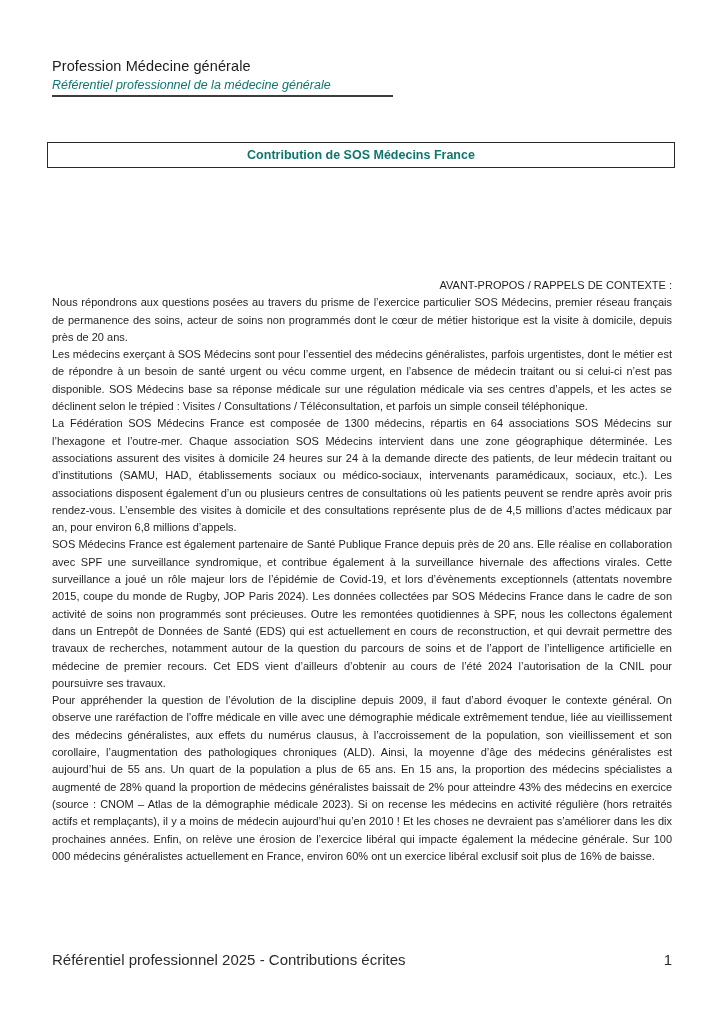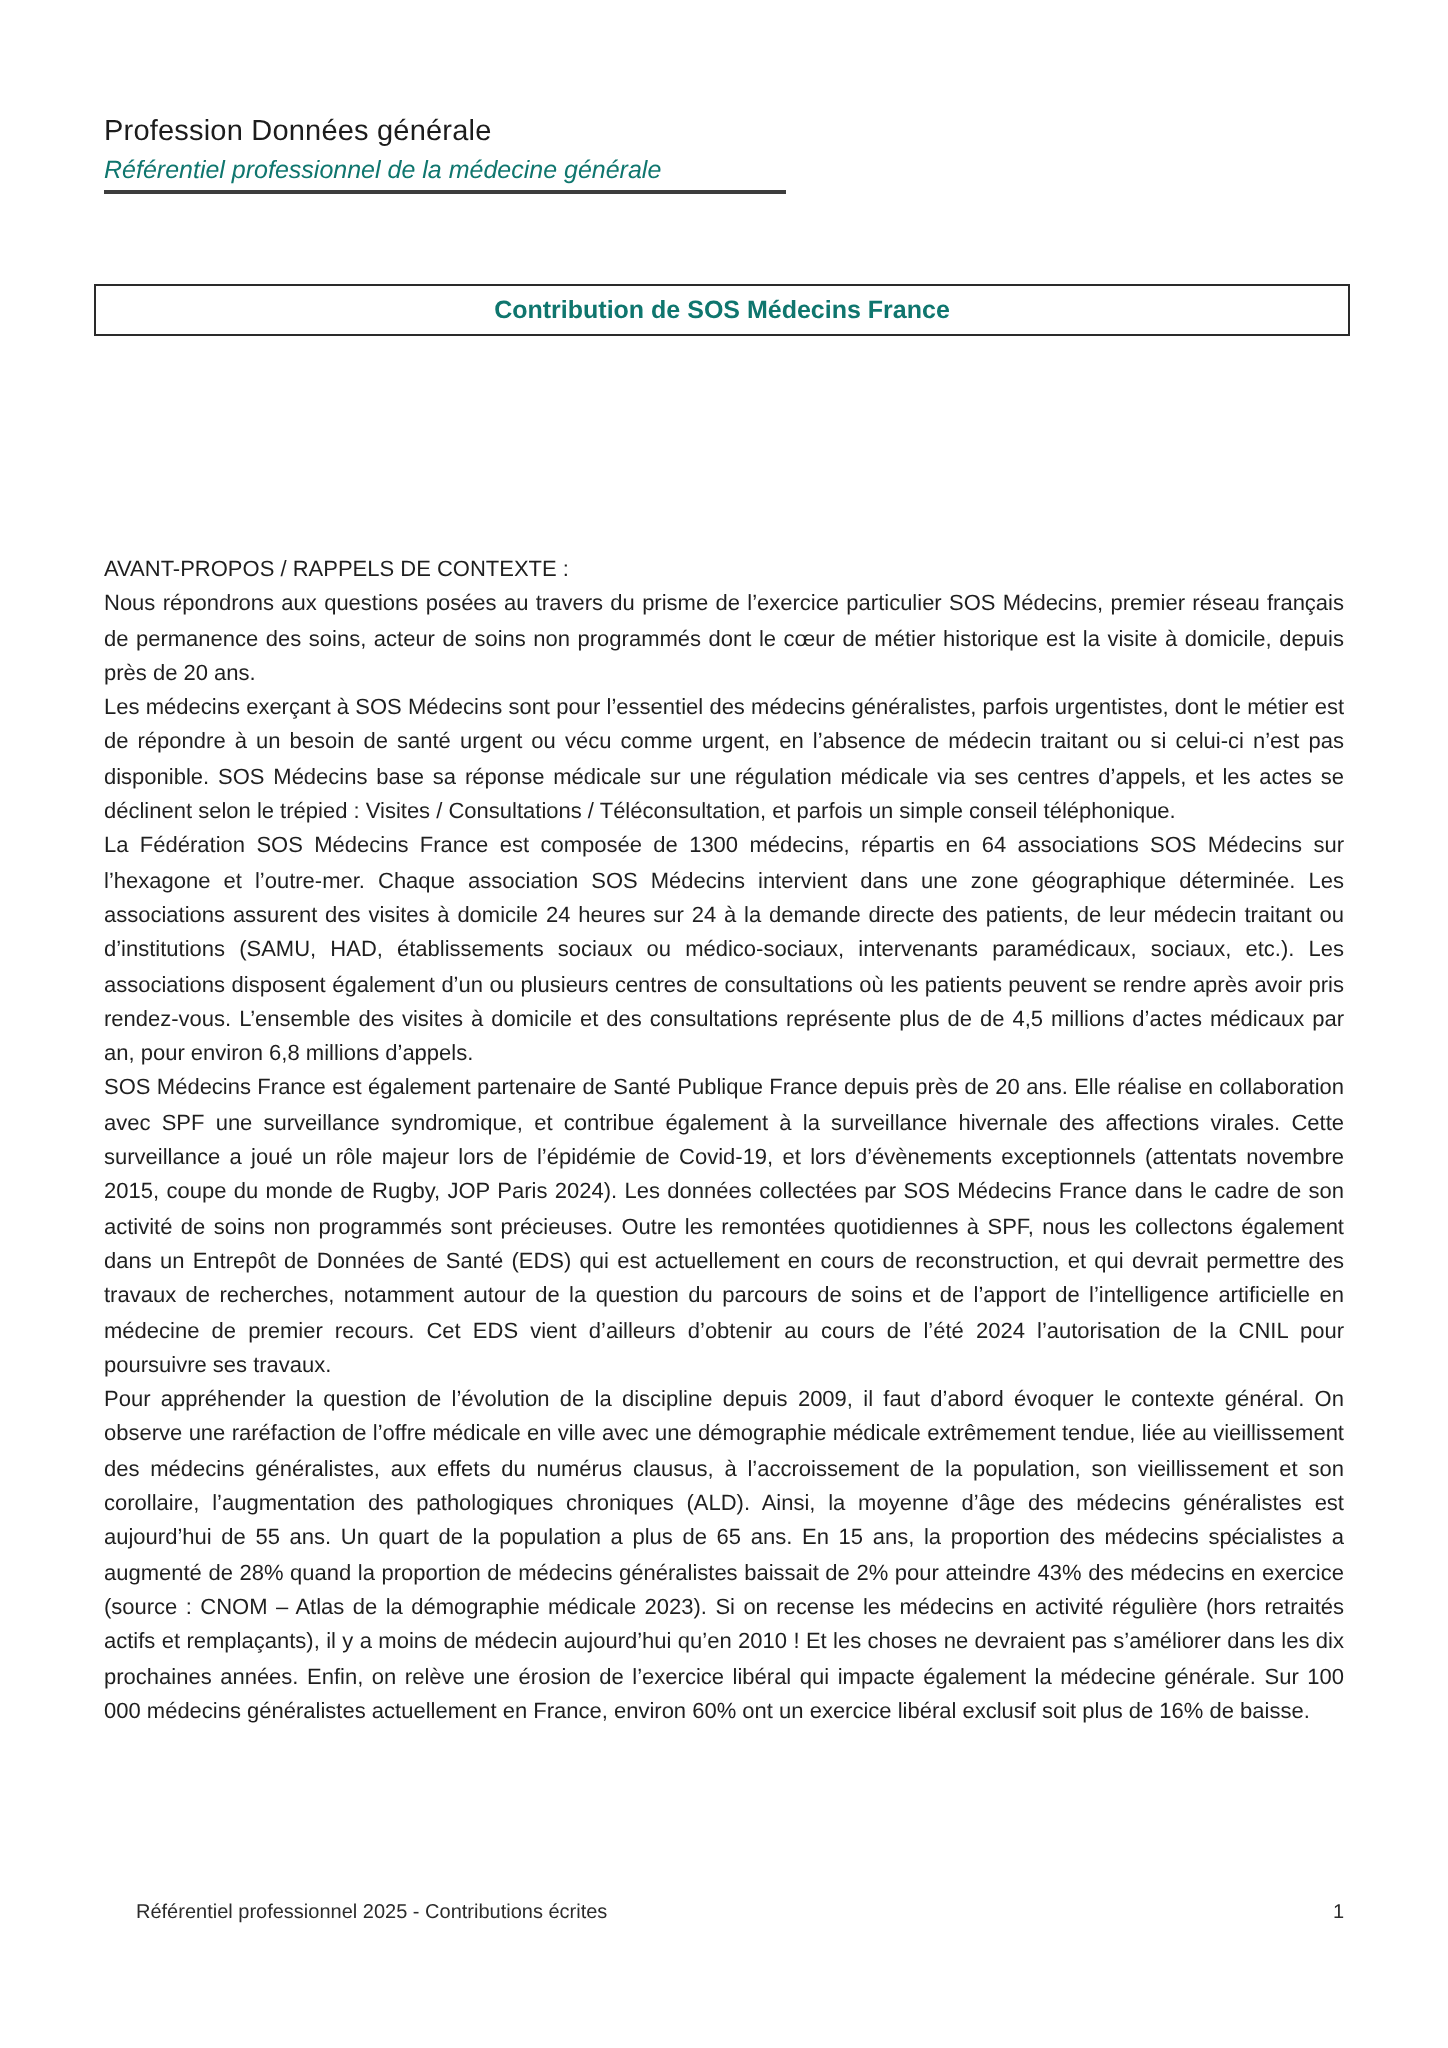--- a/index.html
+++ b/index.html
@@ -31,37 +31,37 @@
   .byline { position: absolute; left: 52px; top: 189px; font-size: 12px; line-height: 20.5px; color: #1b1b1b; }
   .byline .bold { font-weight: bold; }
 
   
   .body-text {
     position: absolute; left: 52px; top: 277px; width: 620px;
     font-size: 11px; line-height: 17.3px; text-align: justify;
     color: #1f1f1f;
   }
   .body-text p { margin: 0; }
-  .section-heading { text-align: left; }
+  .section-heading { text-align: right; }
   .question { font-weight: bold; margin-top: 20px !important; }
 
   
   .footer {
     position: absolute; left: 52px; right: 52px; top: 951px;
-    font-size: 10px; color: #2b2b2b;
-    display: flex; justify-content: space-between; align-items: baseline; margin-left: 16px;
+    font-size: 15px; color: #2b2b2b;
+    display: flex; justify-content: space-between; align-items: baseline;
   }
 </style>
 </head>
 <body>
 
 <div class="page">
 
   <div class="header">
-    <div class="doc-title">Profession Données générale</div>
+    <div class="doc-title">Profession Médecine générale</div>
     <div class="doc-subtitle">Référentiel professionnel de la médecine générale</div>
     <div class="header-rule"></div>
   </div>
 
   <div class="title-box">
     <span class="title-box-label">Contribution de SOS Médecins France</span>
   </div>
 
 
   <div class="body-text">

